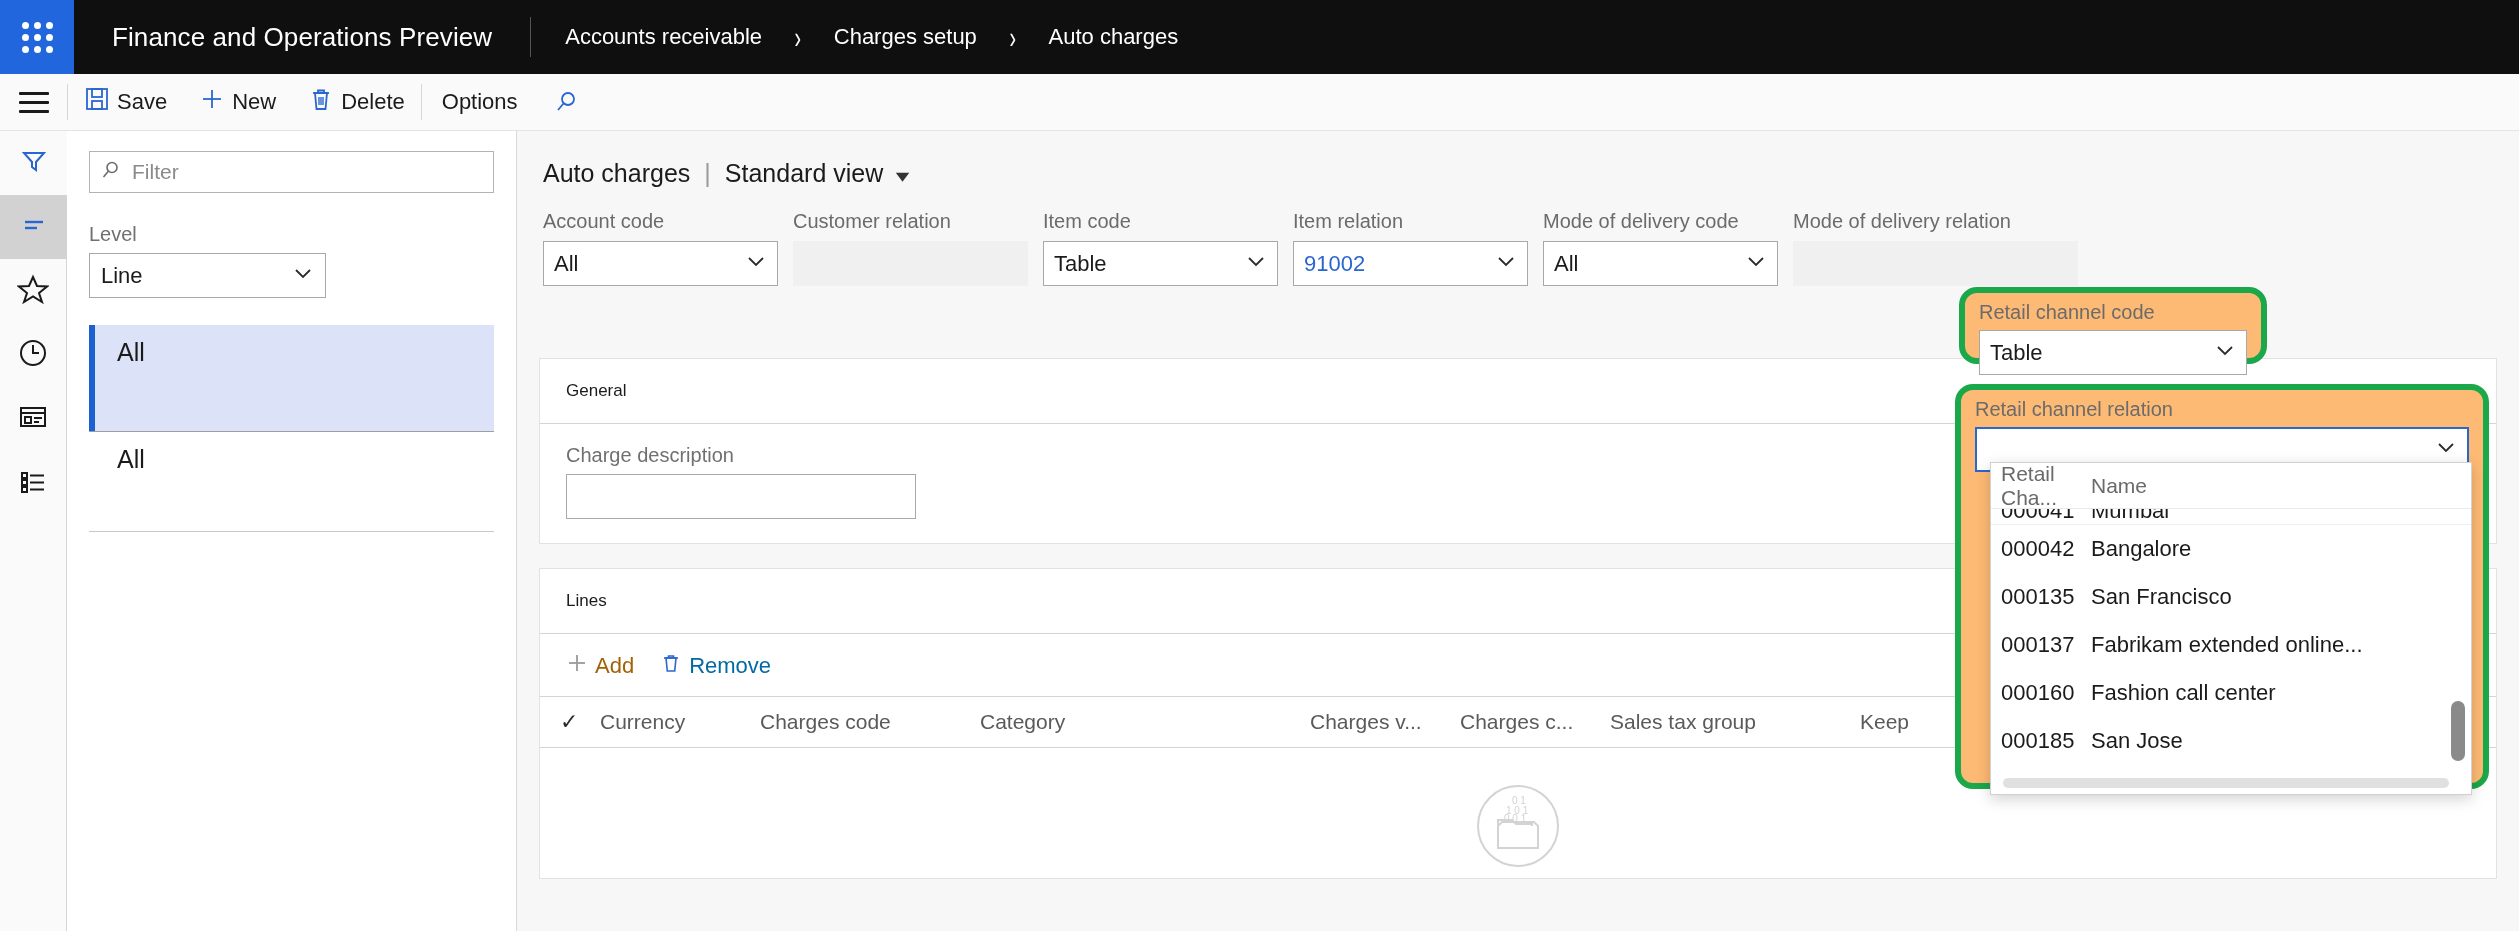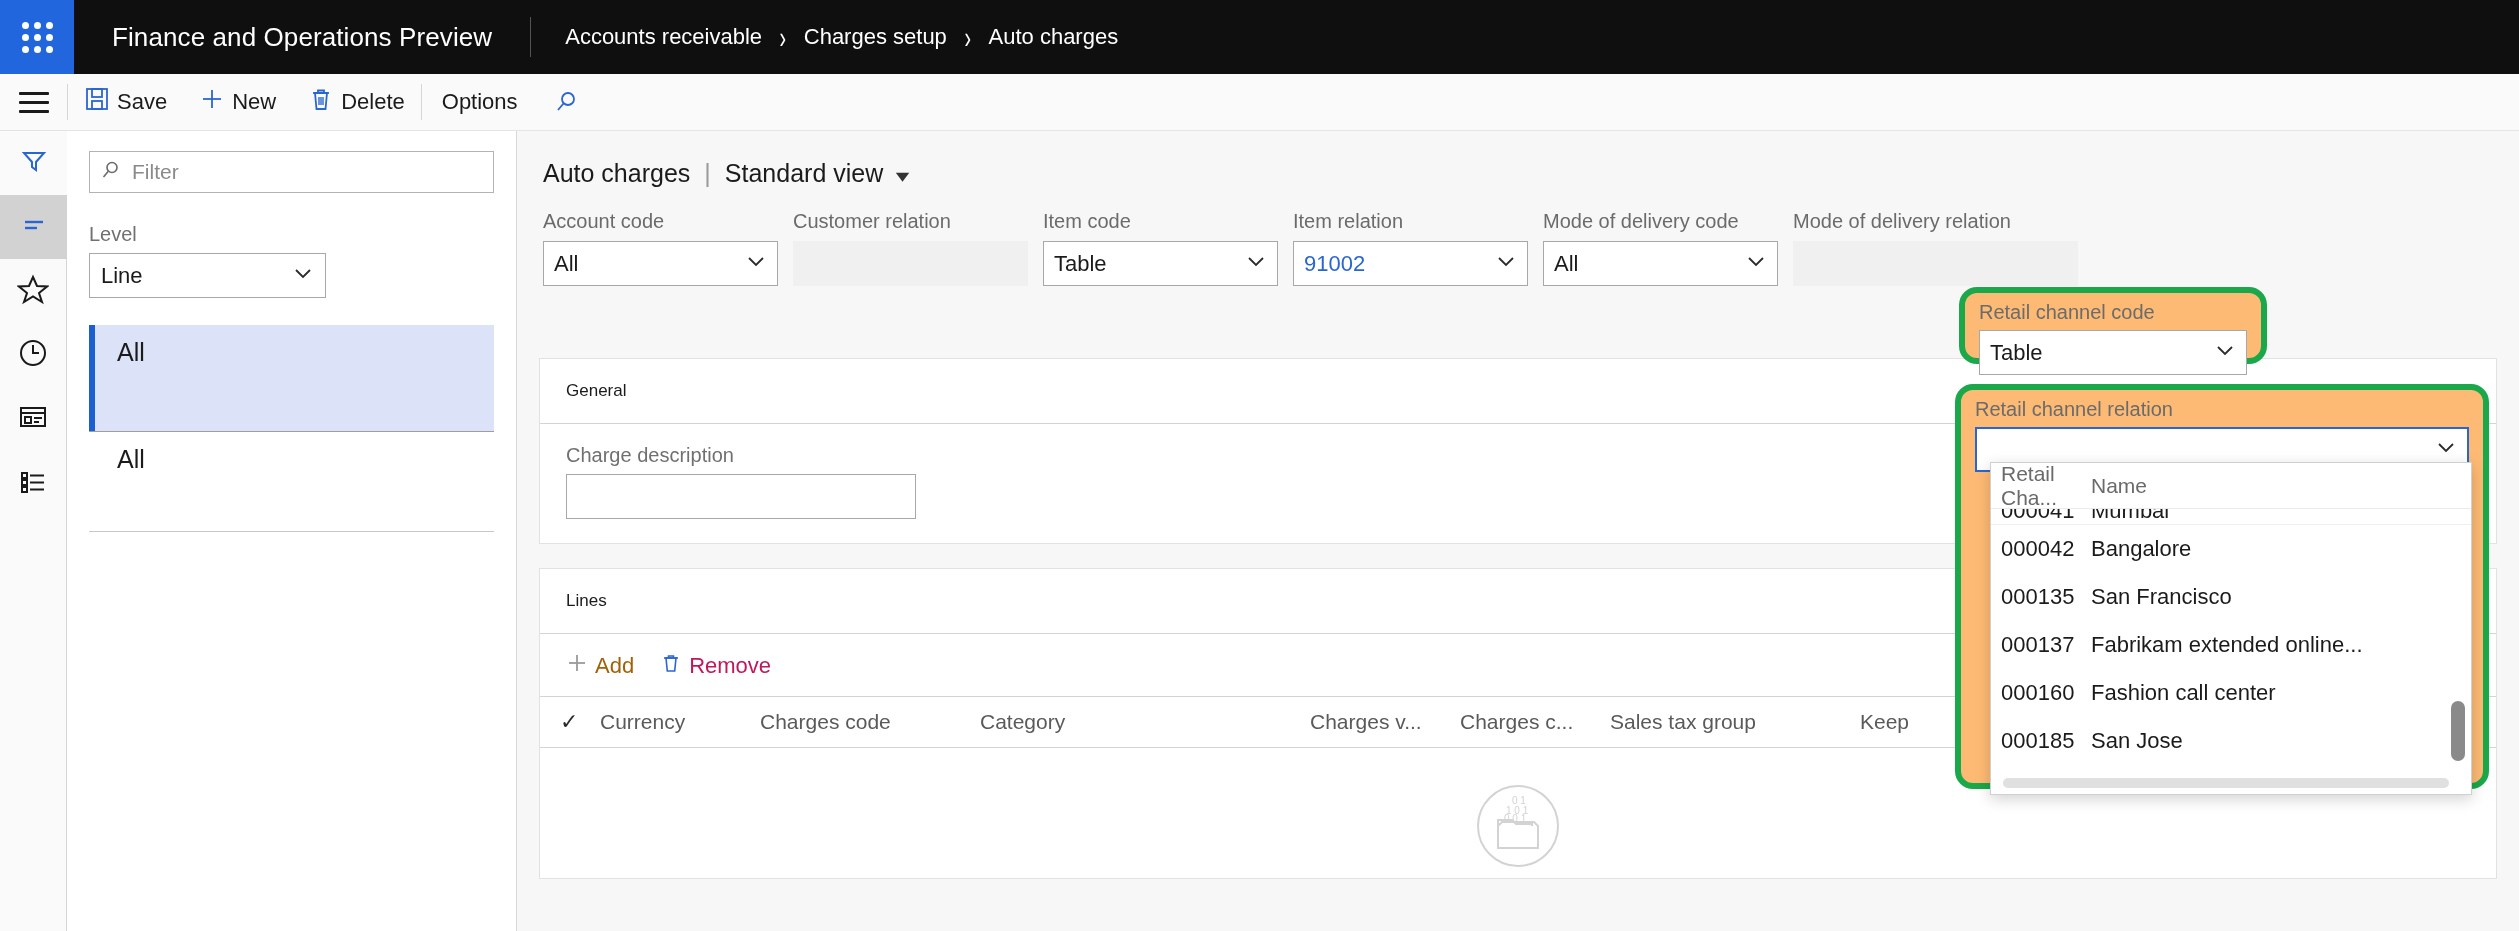--- a/index.html
+++ b/index.html
@@ -42,21 +42,21 @@
     white-space: nowrap;
   }
   .nav-sep {
     width: 1px; background: #545454;
     margin: 17px 0;
     flex: 0 0 1px;
   }
   .breadcrumb {
     display: flex; align-items: center;
     padding: 0 34px;
-    gap: 17px;
+    gap: 32px;
     color: #ffffff;
     font-size: 22px;
     white-space: nowrap;
   }
   .bc-item { cursor: pointer; }
   .bc-chev {
     font-size: 23px; color: #ffffff;
     font-weight: 300;
     transform: scaleY(1.35) scaleX(0.85);
     display: inline-block;
@@ -235,21 +235,21 @@
   }
   .grid-toolbar {
     display: flex; align-items: center; gap: 26px;
     padding: 18px 26px 16px 26px;
   }
   .gt-btn {
     display: flex; align-items: center; gap: 7px;
     font-size: 22px; cursor: pointer;
   }
   .gt-btn.disabled { color: #a16207; cursor: default; }
-  .gt-btn.link { color: #be185d; }
+  .gt-btn.link { color: #0369a1; }
   .grid-head {
     display: flex; align-items: center;
     border-top: 1px solid #d4d4d4;
     border-bottom: 1px solid #d4d4d4;
     height: 52px;
     font-size: 21px; color: #5a5a5a;
     padding-left: 20px;
   }
   .gh-check { width: 40px; flex: 0 0 40px; font-size: 22px; color: #2b2b2b; }
   .gh-cell { flex: 0 0 auto; white-space: nowrap; }

